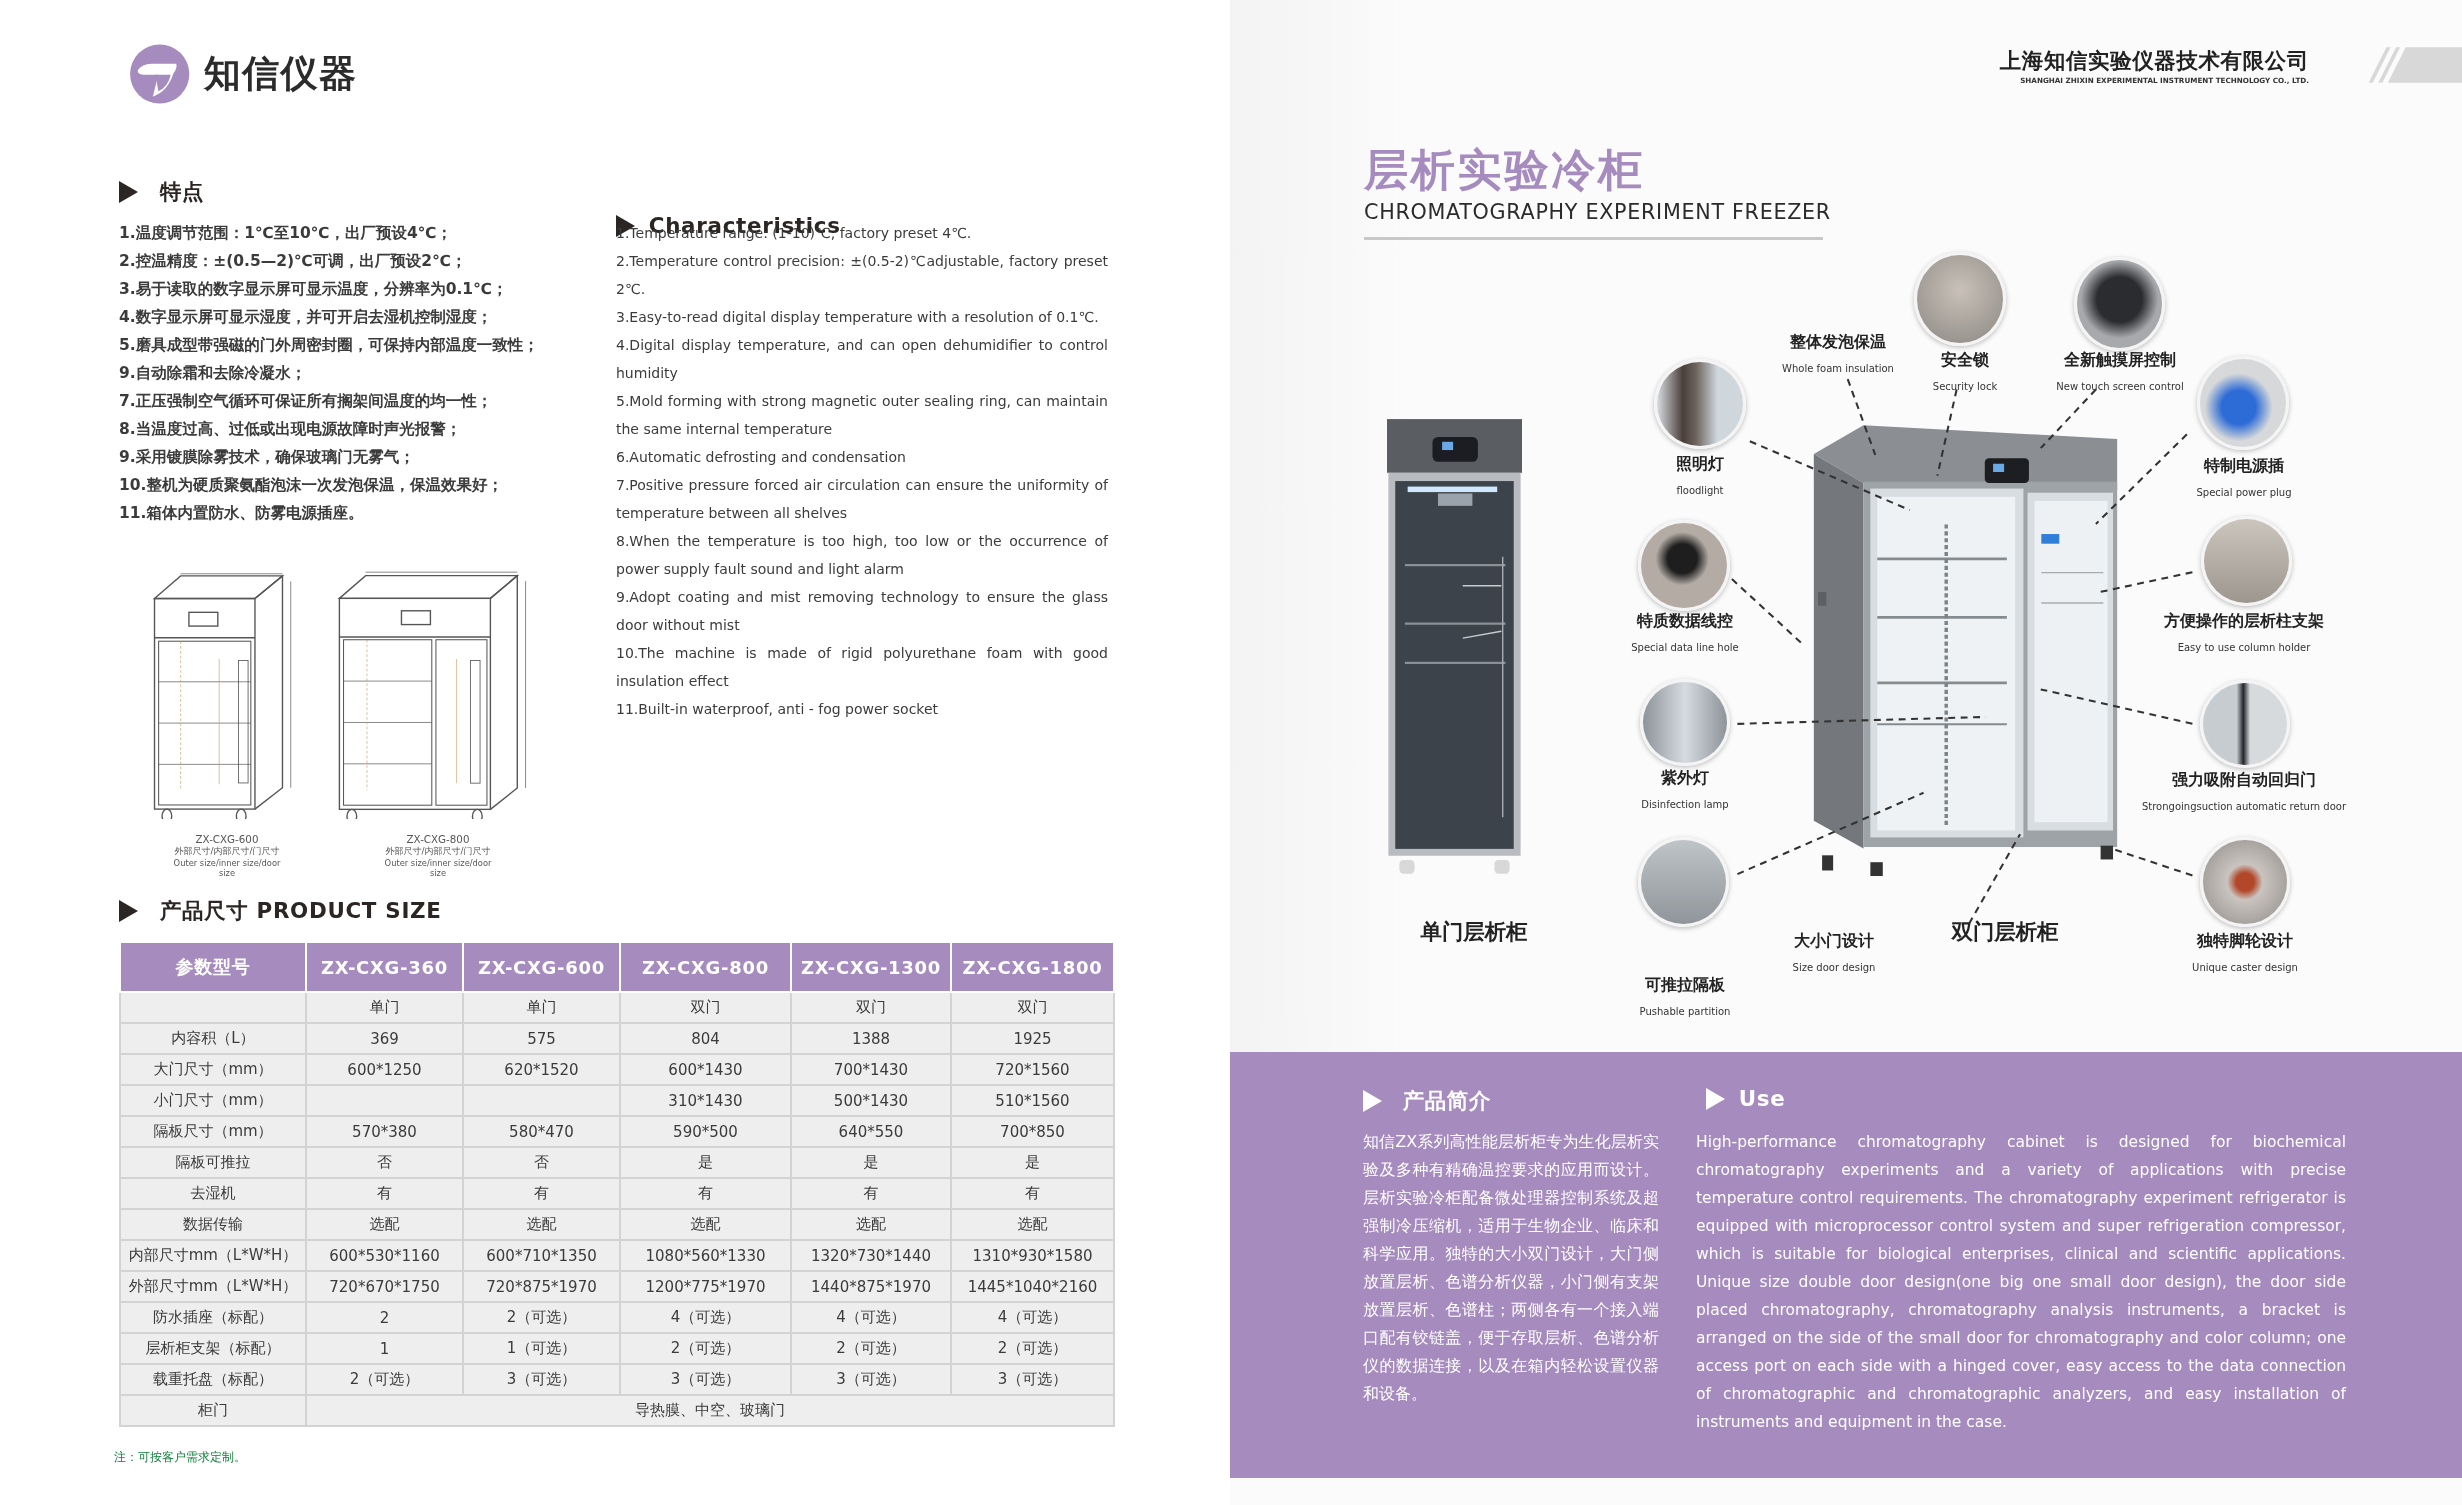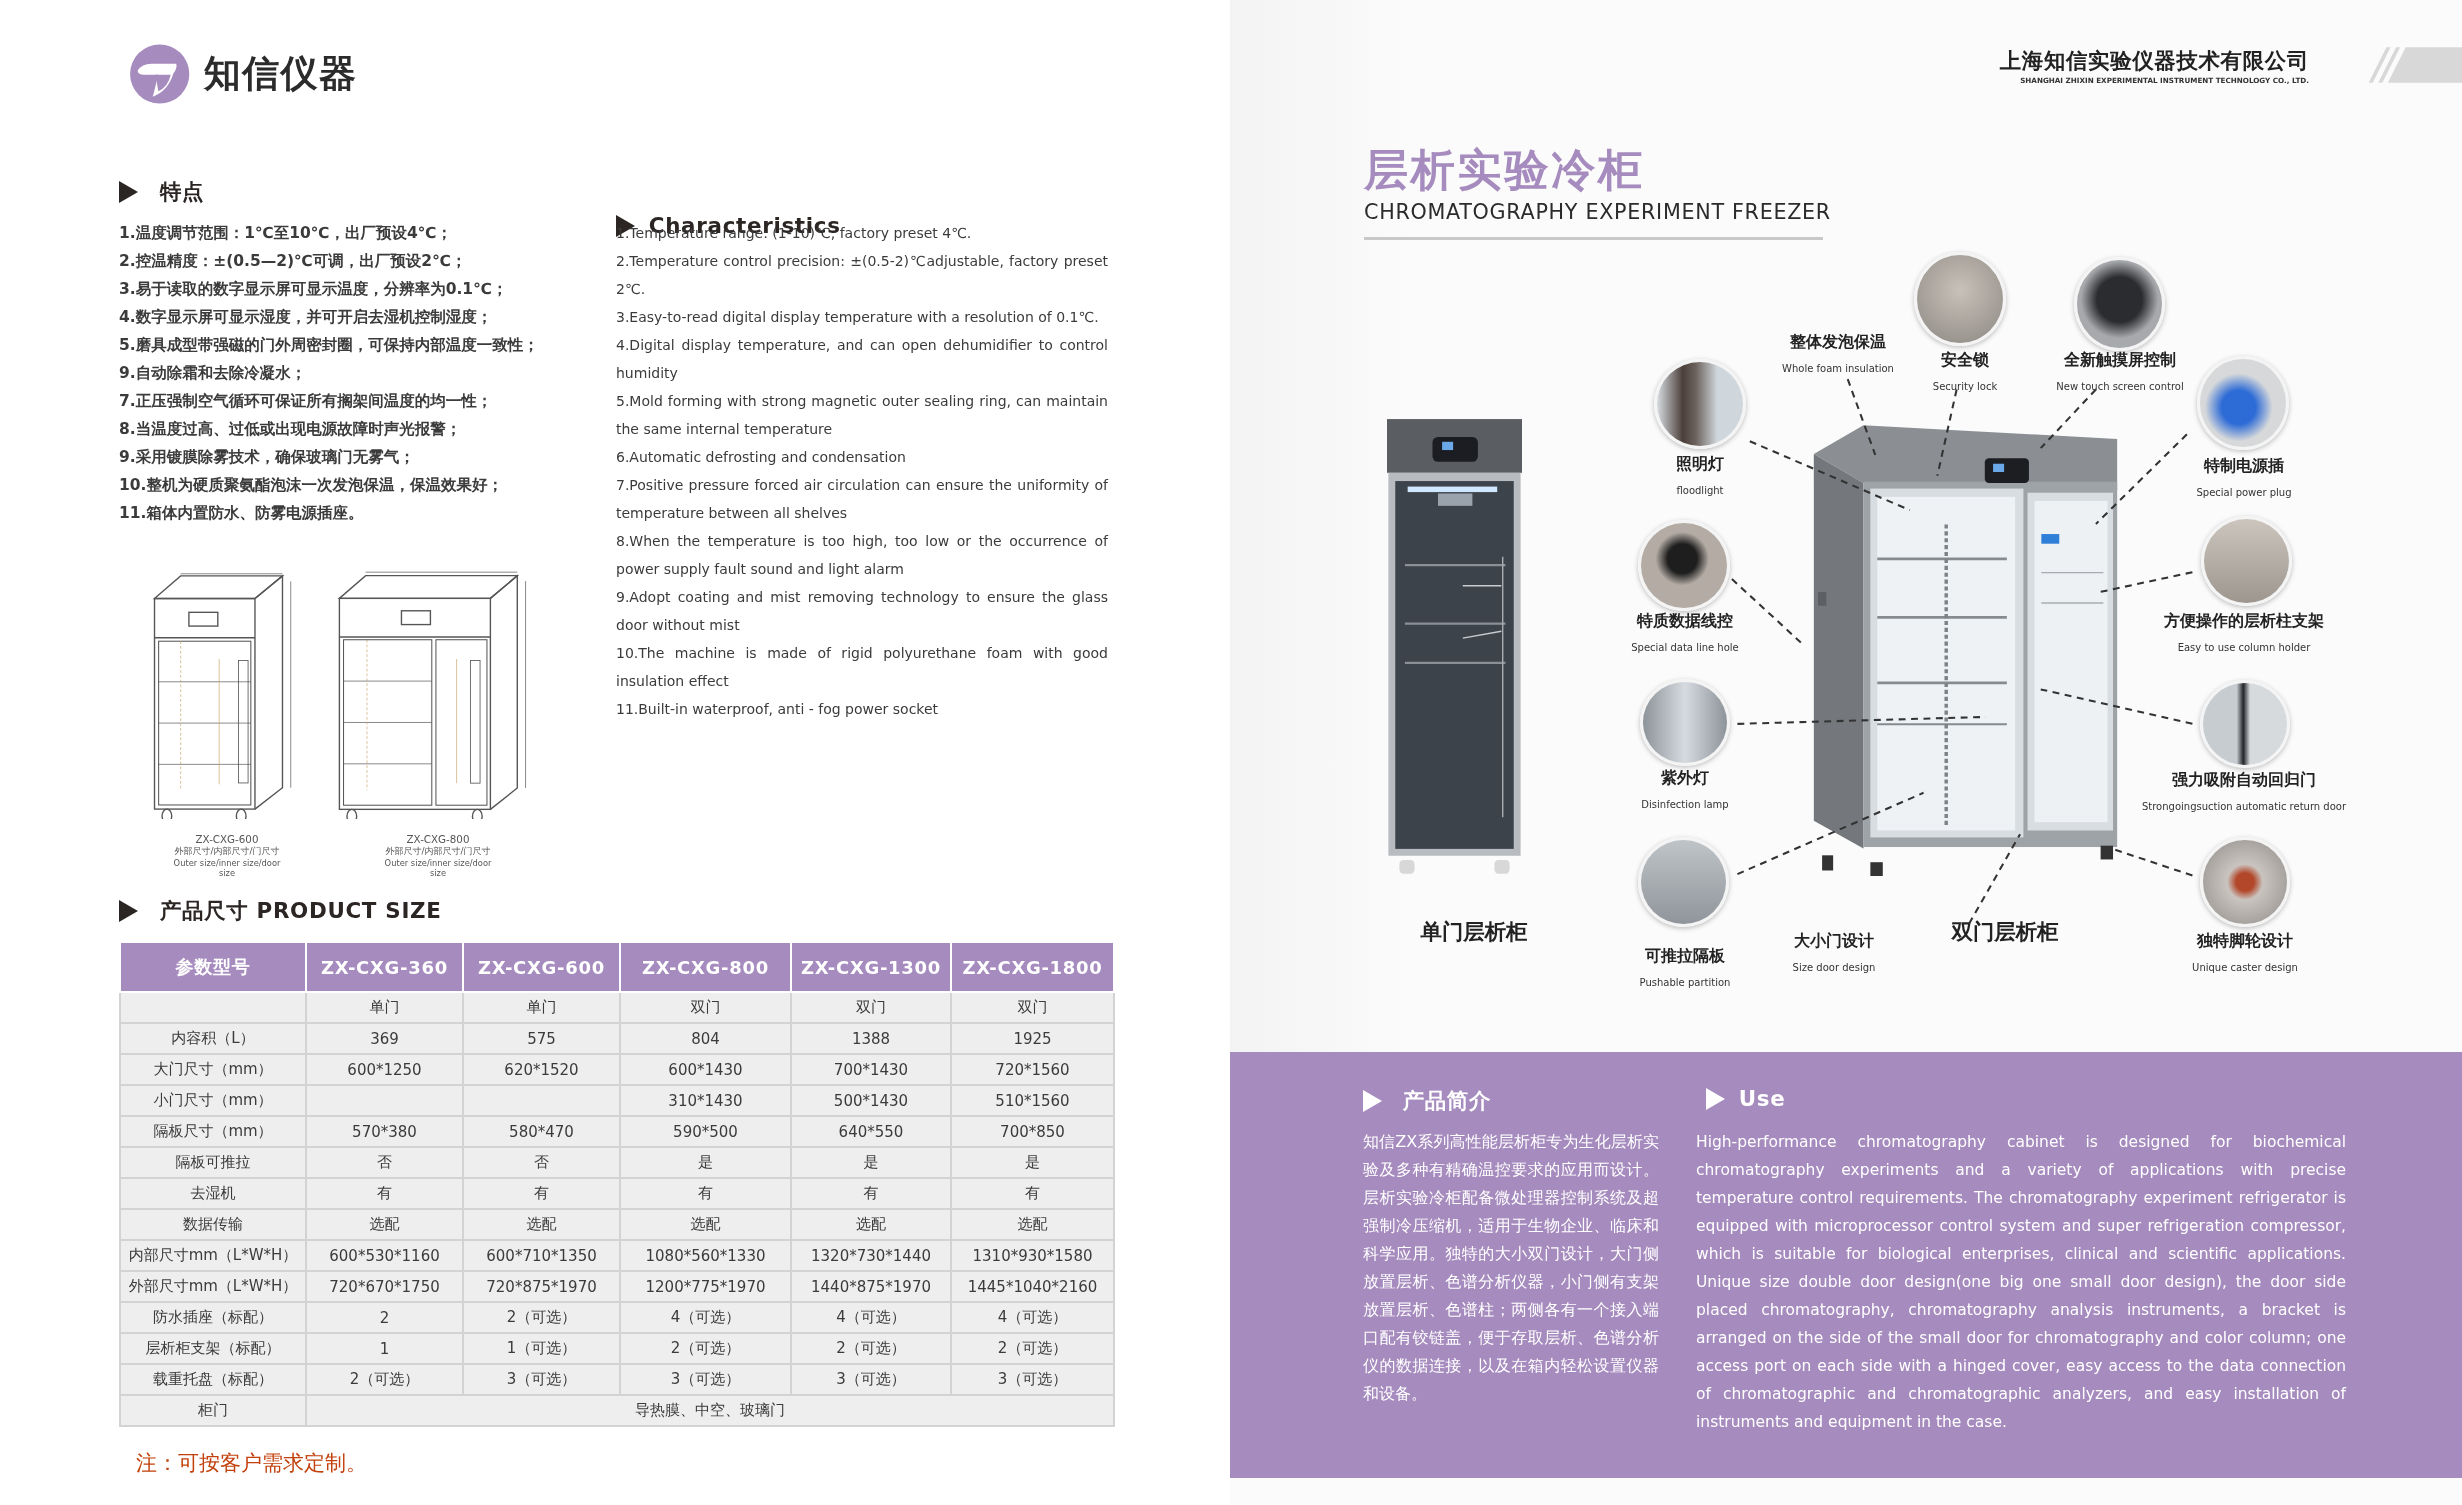--- a/index.html
+++ b/index.html
@@ -32,21 +32,21 @@
   .drawing { position: absolute; }
   .drawing-caption { position: absolute; text-align: center; color: #555; }
   .drawing-caption .model { font-size: 10.3px; }
   .drawing-caption .zh { font-size: 9px; }
   .drawing-caption .en { font-size: 8.3px; }
 
   
   .spec-table { position: absolute; left: 119px; top: 941px; width: 995px; border-collapse: collapse; table-layout: fixed; }
   .spec-table th { background: #a68bbe; color: #ffffff; font-size: 18px; font-weight: bold; height: 50px; border: 2.1px solid #ffffff; letter-spacing: 0.7px; }
   .spec-table td { background: #eeeeee; color: #3b3b3b; font-size: 15px; text-align: center; height: 31px; border: 2.1px solid #d3d3d3; white-space: nowrap; }
-  .note { position: absolute; left: 136px; top: 1449px; font-size: 21px; color: #c2410c; }
+  .note { position: absolute; left: 114px; top: 1449px; font-size: 12px; color: #15803d; }
 
   
   .company { position: absolute; right: 153px; top: 46px; text-align: right; }
   .company .zh { font-size: 21.4px; font-weight: bold; color: #222; letter-spacing: 0.7px; }
   .company .en { font-size: 7.2px; font-weight: bold; color: #333; margin-top: 1.4px; }
   .stripes { position: absolute; right: 0; top: 47px; width: 103px; height: 36px; }
 
   .product-title { position: absolute; left: 1364px; top: 141px; font-size: 44px; font-weight: bold; color: #a68bbe; letter-spacing: 2.8px; }
   .product-sub { position: absolute; left: 1364px; top: 200px; font-size: 20.7px; color: #2b2b2b; letter-spacing: 0.7px; }
   .title-rule { position: absolute; left: 1364px; top: 237px; width: 459px; height: 3.4px; background: #c8c8c8; }
@@ -431,21 +431,21 @@
   <div class="en">Easy to use column holder</div>
 </div>
 <div class="bubble-label" style="left:1685px; top:768px;">
   <div class="zh">紫外灯</div>
   <div class="en">Disinfection lamp</div>
 </div>
 <div class="bubble-label" style="left:2244px; top:770px;">
   <div class="zh">强力吸附自动回归门</div>
   <div class="en">Strongoingsuction automatic return door</div>
 </div>
-<div class="bubble-label" style="left:1685px; top:946px;">
+<div class="bubble-label" style="left:1685px; top:975px;">
   <div class="zh">可推拉隔板</div>
   <div class="en">Pushable partition</div>
 </div>
 <div class="bubble-label" style="left:1834px; top:931px;">
   <div class="zh">大小门设计</div>
   <div class="en">Size door design</div>
 </div>
 <div class="bubble-label" style="left:2245px; top:931px;">
   <div class="zh">独特脚轮设计</div>
   <div class="en">Unique caster design</div>

